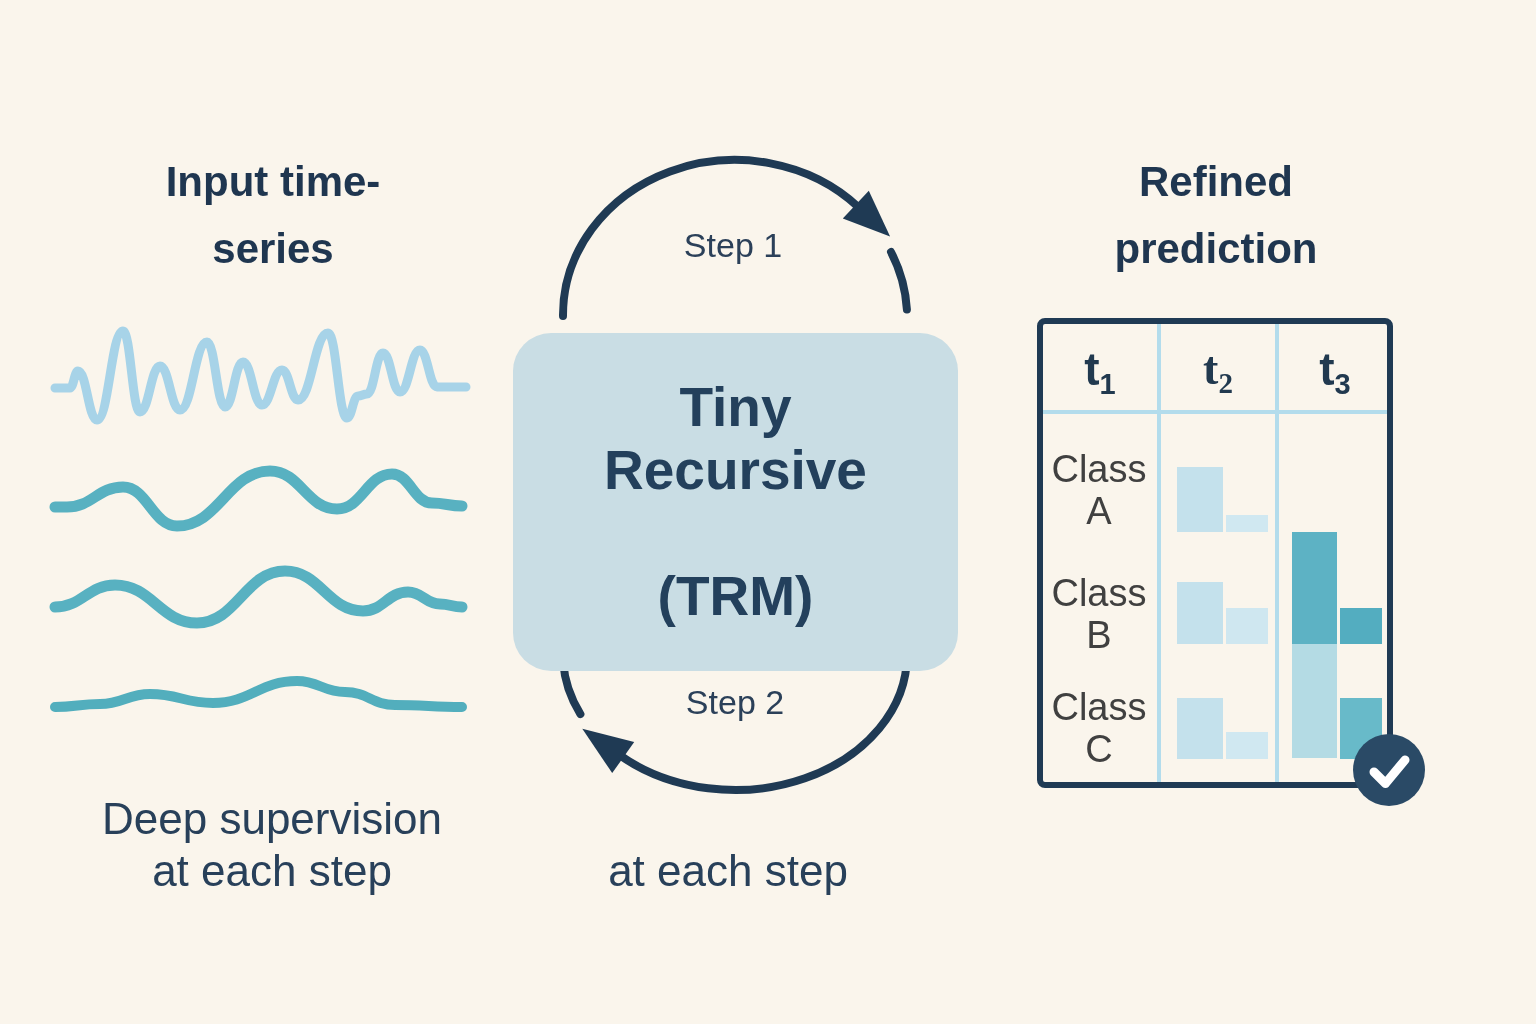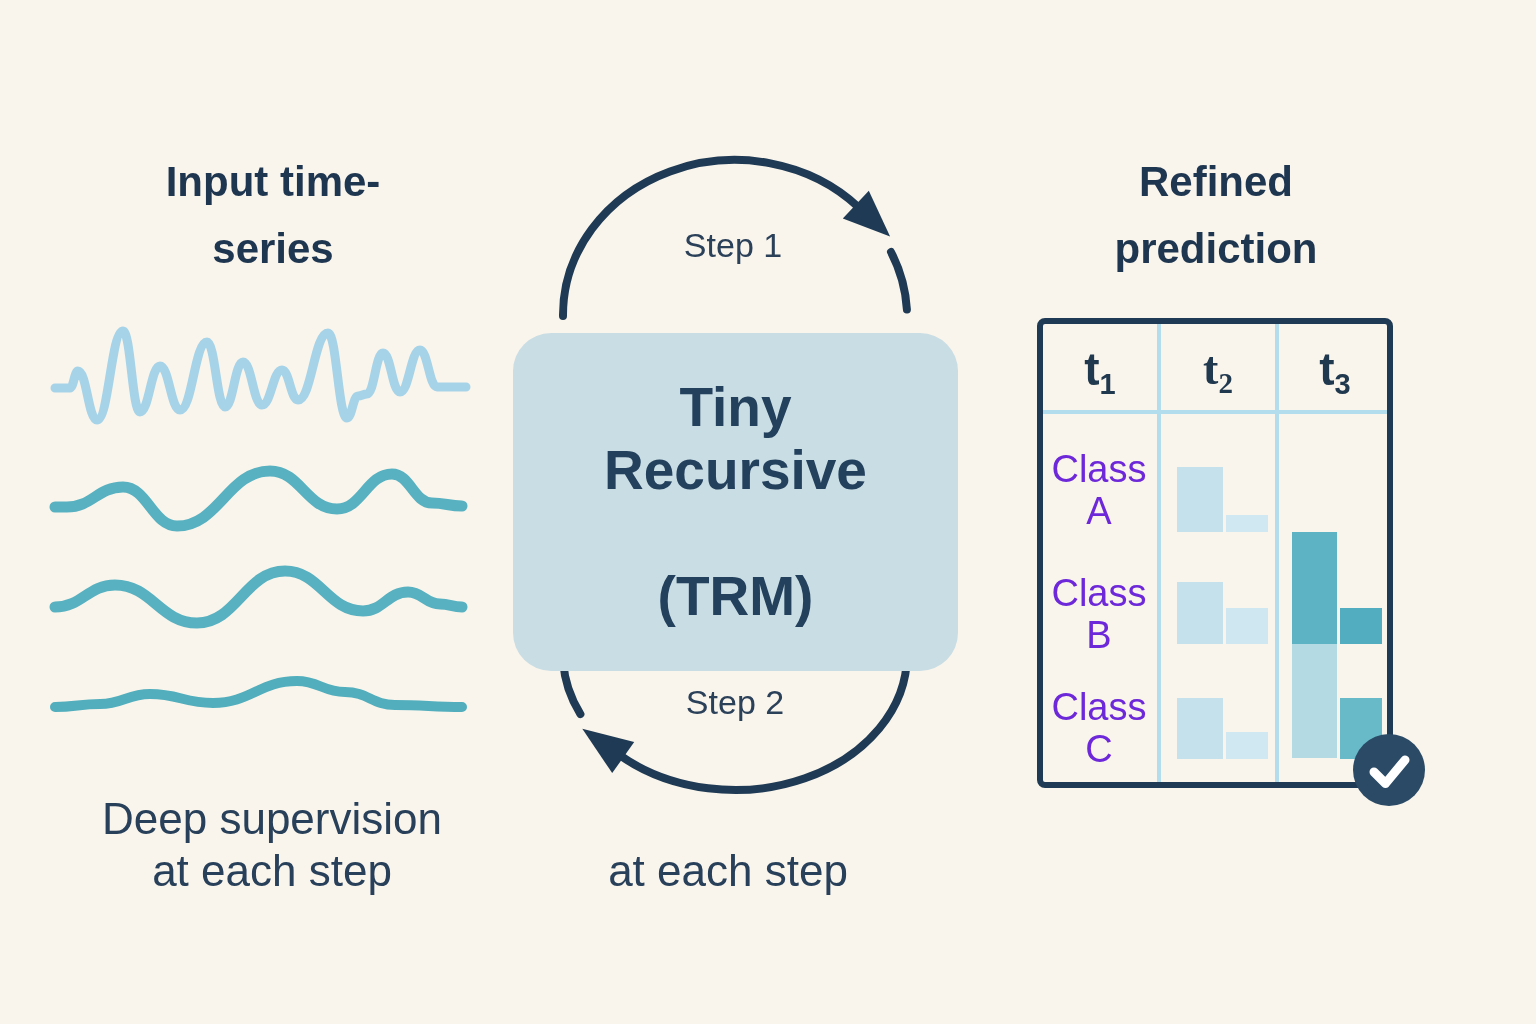--- a/index.html
+++ b/index.html
@@ -54,21 +54,21 @@
   .grid-v{position:absolute;top:0;bottom:0;width:4px;background:#b3dcec;}
   .grid-h{position:absolute;left:0;right:0;height:4px;background:#b3dcec;}
   .th{
     position:absolute;transform:translate(-50%,-50%);
     font-size:46px;font-weight:600;color:#21394f;white-space:nowrap;
   }
   .th .sub{font-size:29px;font-weight:600;vertical-align:-9px;}
   .row-label{
     position:absolute;transform:translate(-50%,-50%);
     font-size:38px;font-weight:500;line-height:42px;
-    color:#6d28d9;text-align:center;white-space:nowrap;
+    color:#404040;text-align:center;white-space:nowrap;
   }
   .bar{position:absolute;}
 
   
   .check-badge{left:1353px;top:734px;width:72px;height:72px;}
 </style>
 </head>
 <body>
 
 <div class="canvas">

